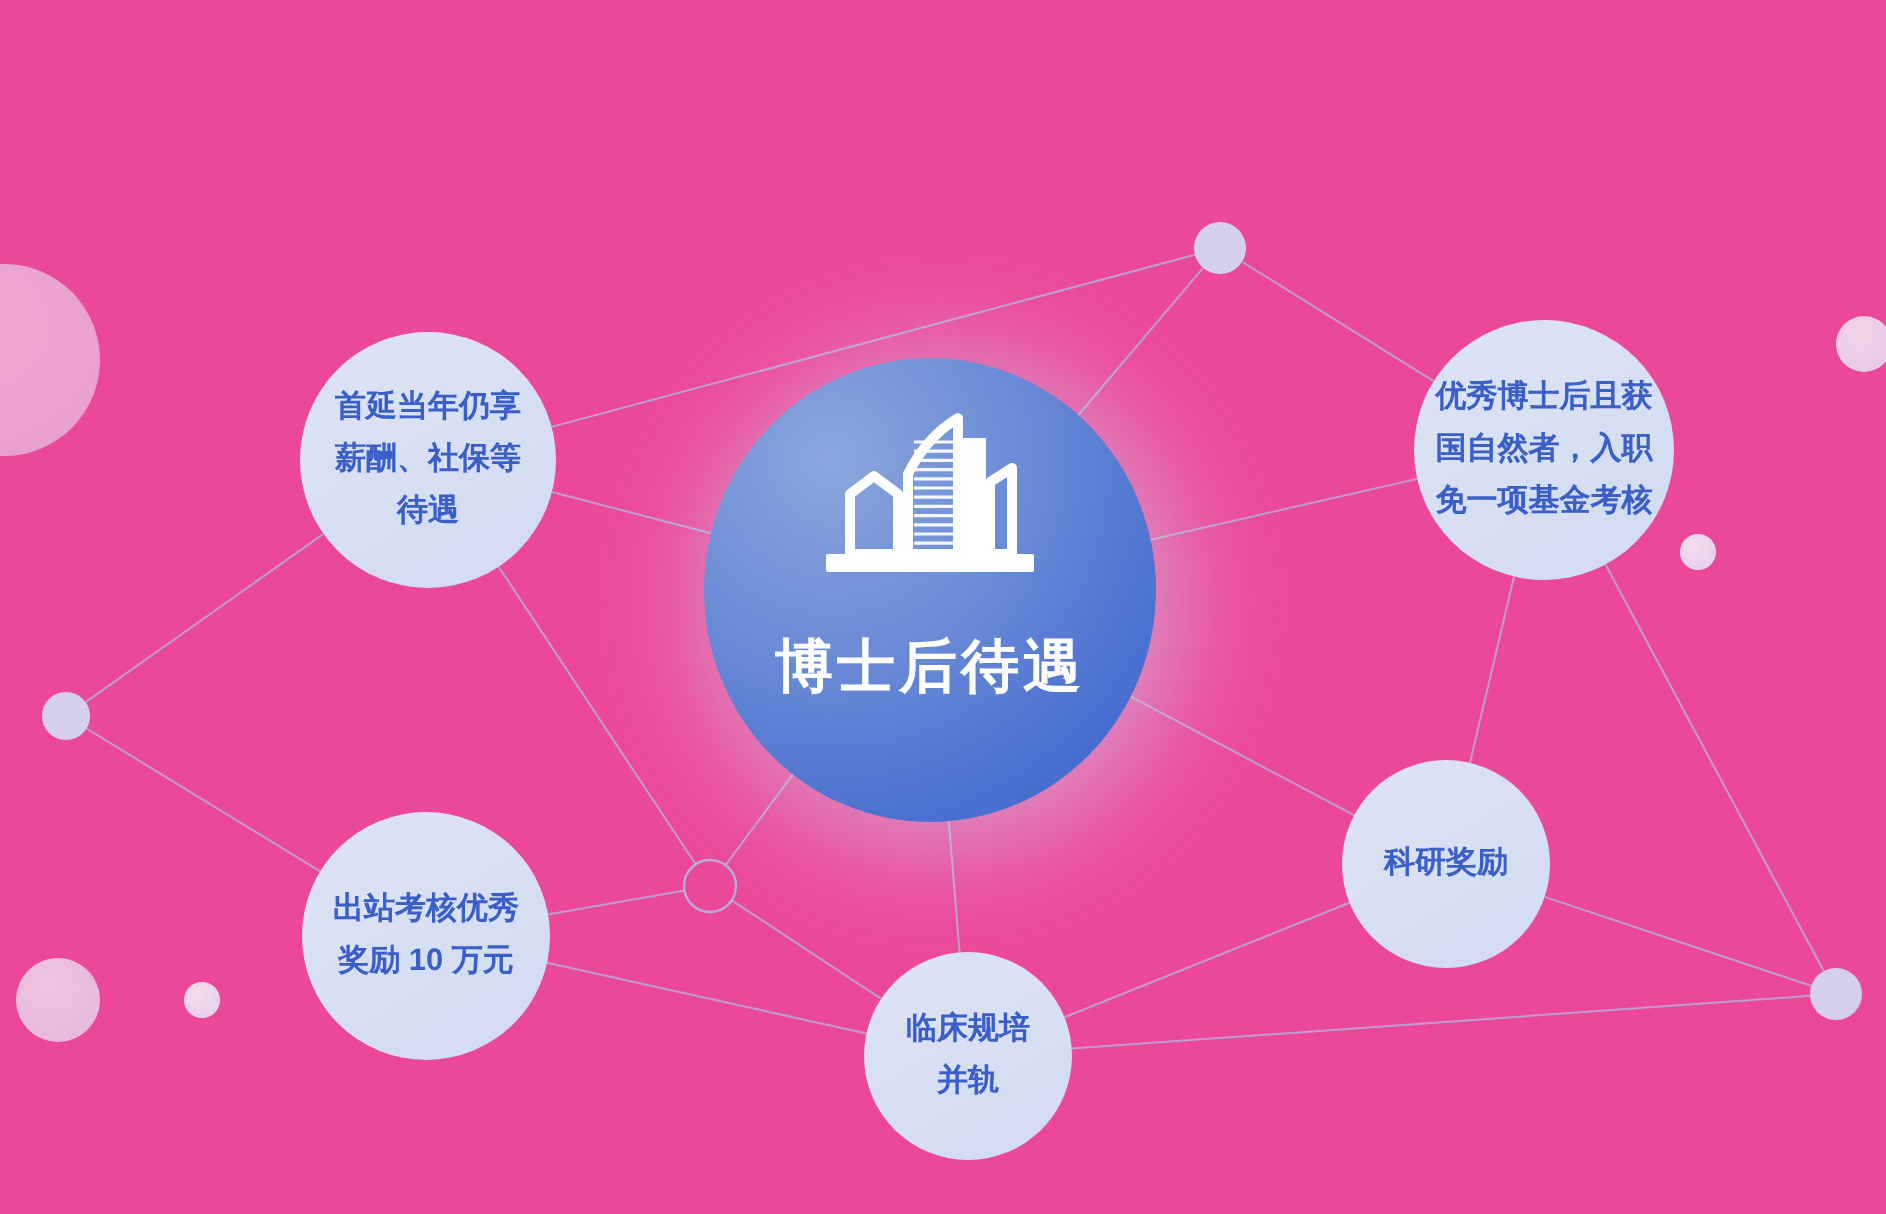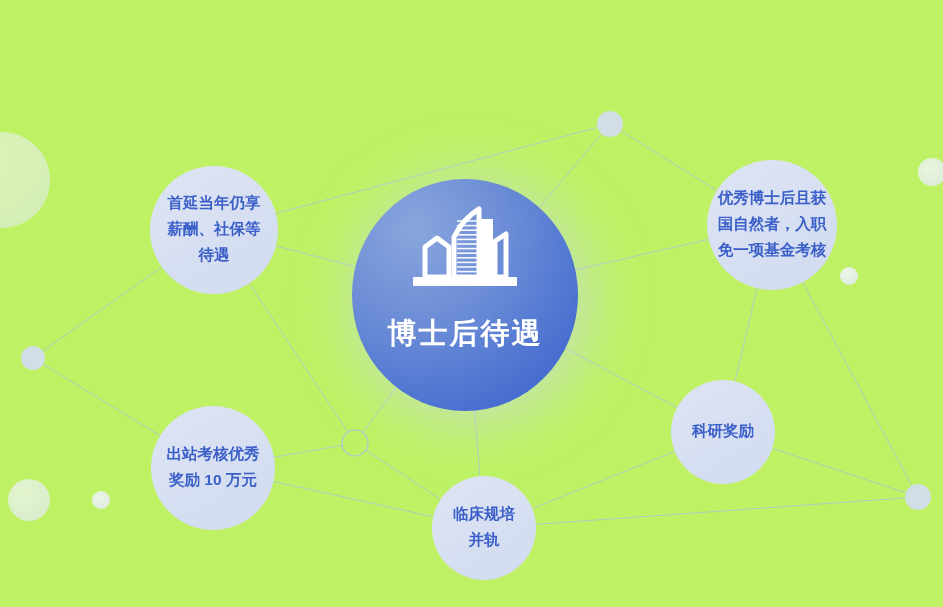--- a/index.html
+++ b/index.html
@@ -10,21 +10,21 @@
   body {
     width: 943px;
     height: 607px;
     overflow: hidden;
     font-family: "Liberation Sans", "DejaVu Sans", sans-serif;
   }
   #diagram-root {
     position: relative;
     width: 943px;
     height: 607px;
-    background: #bef264;
+    background: #ec4899;
   }
   svg.network {
     position: absolute;
     left: 0;
     top: 0;
     width: 943px;
     height: 607px;
     display: block;
   }
   .node-label {

